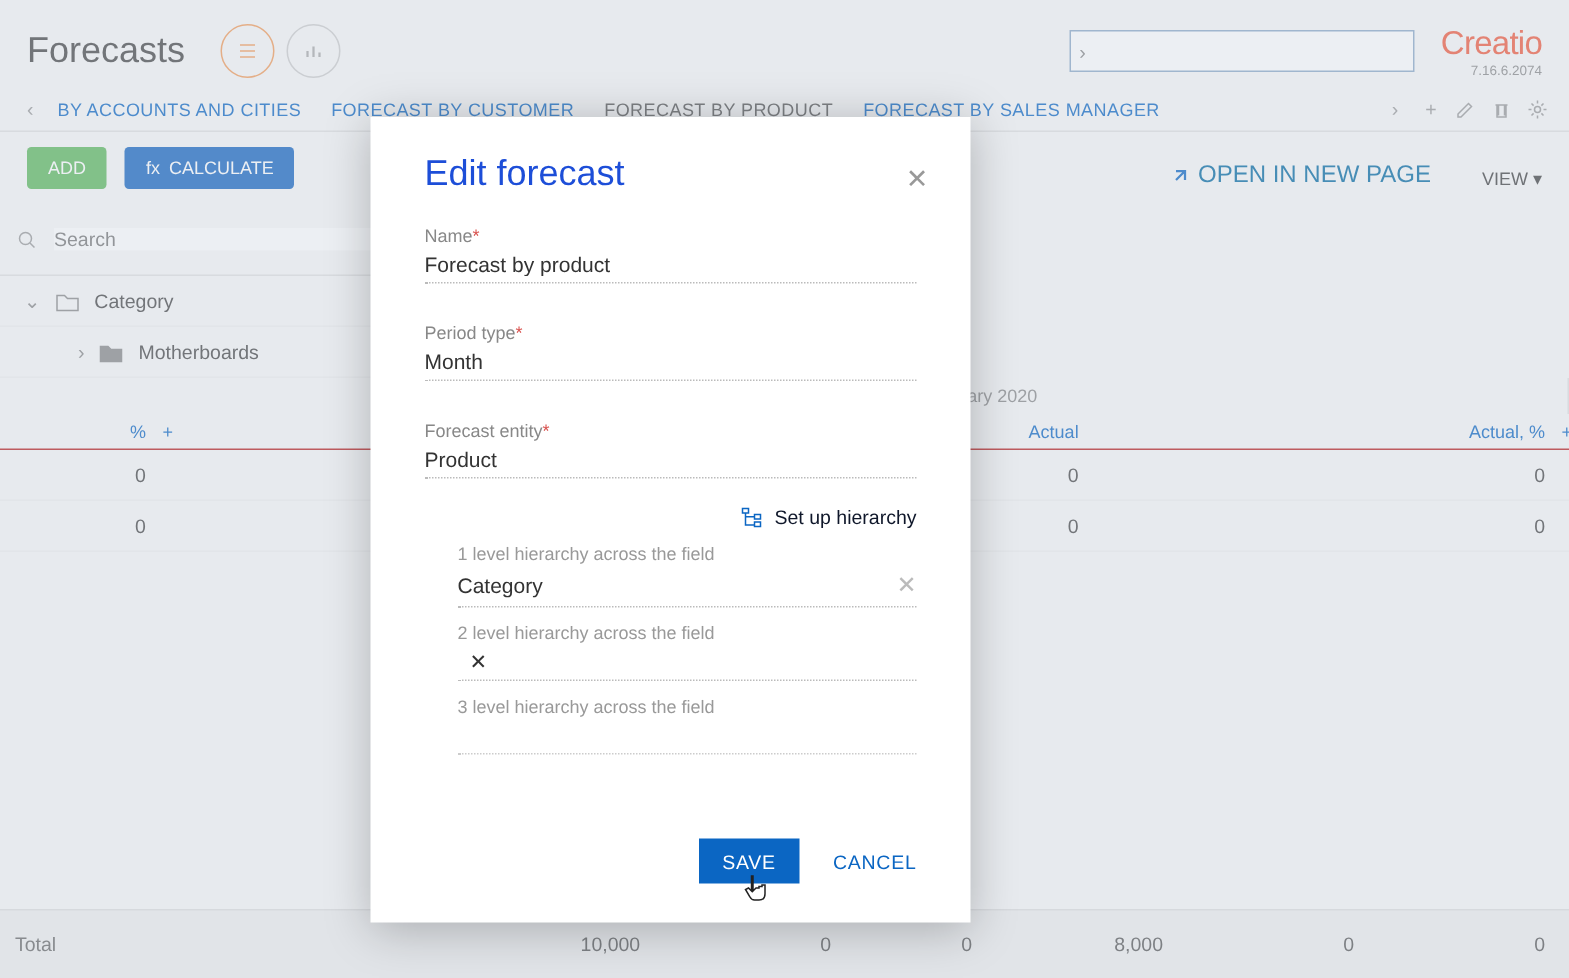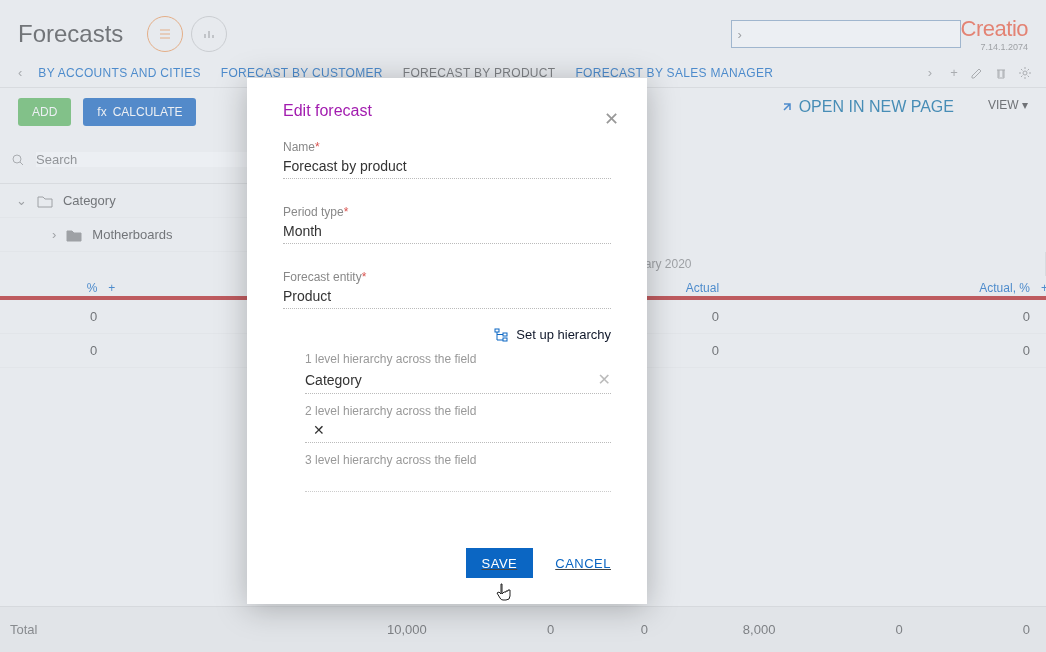--- a/index.html
+++ b/index.html
@@ -5,73 +5,73 @@
   * { box-sizing: border-box; margin: 0; padding: 0; font-family: -apple-system, "Segoe UI", Arial, sans-serif; }
   body { width: 1046px; height: 652px; background: #f7f7f7; position: relative; overflow: hidden; font-size: 13px; color: #444; }
 
   .header { display: flex; align-items: center; padding: 10px 18px 0 18px; height: 58px; }
   .page-title { font-size: 24px; font-weight: 300; color: #444; margin-right: 24px; }
   .icon-circle { width: 36px; height: 36px; border-radius: 50%; border: 1px solid #ccc; display: inline-flex; align-items: center; justify-content: center; margin-right: 8px; cursor: pointer; }
   .icon-circle.active { border-color: #f39c5a; }
   .spacer { flex: 1; }
   .search-bar { width: 230px; height: 28px; border: 1px solid #8aa8c7; background: #fff; display: flex; align-items: center; padding: 0 6px; }
   .search-bar input { border: none; outline: none; flex: 1; font-size: 12px; color: #888; }
-  .logo { text-align: right; }
+  .logo { margin-left: 18px; text-align: right; }
   .logo-text { font-size: 22px; font-weight: 400; color: #f25a3c; letter-spacing: -0.5px; }
   .logo-sub { font-size: 9px; color: #888; }
 
   .tabs { display: flex; align-items: center; padding: 0 12px; height: 30px; border-bottom: 1px solid #e0e0e0; }
   .tab { padding: 0 10px; font-size: 12px; color: #0b66c3; cursor: pointer; letter-spacing: 0.3px; white-space: nowrap; }
   .tab.active { color: #555; }
   .tab-actions { display: flex; align-items: center; gap: 8px; margin-left: auto; }
   .tab-action { color: #999; cursor: pointer; width: 16px; text-align: center; }
 
-  .toolbar { display: flex; align-items: flex-start; padding: 10px 18px; gap: 12px; }
+  .toolbar { display: flex; align-items: flex-end; padding: 10px 18px; gap: 12px; }
   .btn { height: 28px; padding: 0 14px; border: none; border-radius: 3px; font-size: 12px; cursor: pointer; display: inline-flex; align-items: center; gap: 6px; }
   .btn-green { background: #5cb85c; color: #fff; }
   .btn-blue { background: #1565c0; color: #fff; }
   .open-link { color: #0369a1; font-size: 16px; cursor: pointer; display: inline-flex; align-items: center; gap: 6px; }
   .view-link { color: #404040; font-size: 12px; cursor: pointer; margin-left: 22px; }
 
   .grid-area { display: flex; height: 460px; flex-direction: column; }
   .tree-col { width: 360px; border-right: 1px solid #e0e0e0; }
   .tree-search { display: flex; align-items: center; gap: 10px; padding: 6px 10px; border-bottom: 1px solid #e0e0e0; height: 48px; }
   .tree-search input { border: none; outline: none; font-size: 13px; color: #555; flex: 1; }
   .tree-row { display: flex; align-items: center; height: 34px; padding-left: 16px; gap: 10px; border-bottom: 1px solid #f0f0f0; }
   .tree-row.child { padding-left: 52px; }
 
   .data-col { flex: 1; overflow: hidden; }
   .month-header { display: flex; height: 24px; }
   .month-cell { flex: 1; text-align: center; font-size: 12px; color: #888; border-right: 1px solid #e0e0e0; line-height: 24px; }
-  .col-header { display: flex; height: 24px; border-bottom: 4px solid #b91c1c; }
+  .col-header { display: flex; height: 24px; border-bottom: 1px solid #b91c1c; }
   .hcell { flex: 1; text-align: right; padding-right: 16px; font-size: 12px; color: #0b66c3; line-height: 24px; position: relative; }
   .plus { color: #0b66c3; position: absolute; right: -2px; top: 0; }
   .data-row { display: flex; height: 34px; border-bottom: 1px solid #f0f0f0; }
   .dcell { flex: 1; text-align: right; padding-right: 16px; font-size: 13px; color: #444; line-height: 34px; }
 
   .total-row { position: absolute; bottom: 0; left: 0; right: 0; height: 46px; background: #eeeeee; display: flex; align-items: center; border-top: 1px solid #ddd; }
   .total-label { width: 360px; padding-left: 10px; color: #666; }
   .total-cells { flex: 1; display: flex; }
   .tcell { flex: 1; text-align: right; padding-right: 16px; color: #555; }
 
   
   .overlay { position: absolute; inset: 0; background: rgba(200,210,220,0.35); }
   .modal { position: absolute; left: 247px; top: 78px; width: 400px; background: #fff; box-shadow: 0 4px 30px rgba(0,0,0,0.25); padding: 24px 36px 26px 36px; }
-  .modal-title { font-size: 16px; font-weight: 300; color: #a21caf; margin-bottom: 14px; }
+  .modal-title { font-size: 24px; font-weight: 300; color: #1d4ed8; margin-bottom: 14px; }
   .close-x { position: absolute; right: 28px; top: 30px; color: #999; cursor: pointer; font-size: 18px; }
   .field-label { font-size: 12px; color: #888; margin-top: 20px; }
   .req { color: #d9534f; }
   .field-input { width: 100%; border: none; border-bottom: 1px dotted #bbb; font-size: 14px; color: #333; padding: 4px 0; margin-bottom: 6px; outline: none; }
   .hierarchy-link { display: flex; align-items: center; gap: 8px; color: #0f172a; font-size: 13px; margin: 12px 0 6px -2px; cursor: pointer; justify-content: flex-end; }
   .hier-block { padding-left: 22px; }
   .hier-label { font-size: 12px; color: #999; margin-top: 10px; }
   .hier-value { display: flex; align-items: center; border-bottom: 1px dotted #bbb; padding: 4px 0; }
   .hier-value span:first-child { flex: 1; font-size: 14px; color: #333; }
   .hier-remove { color: #bbb; cursor: pointer; font-size: 16px; padding-left: 8px; }
-  .modal-footer { display: flex; justify-content: flex-end; gap: 22px; margin-top: 56px; align-items: center; text-decoration: underline; }
+  .modal-footer { display: flex; justify-content: flex-end; gap: 22px; margin-top: 56px; align-items: center; }
   .btn-save { background: #0b66c3; color: #fff; height: 30px; padding: 0 16px; border: none; font-size: 13px; cursor: pointer; letter-spacing: 0.5px; }
   .btn-cancel { color: #0b66c3; font-size: 13px; cursor: pointer; letter-spacing: 0.5px; }
   .cursor-icon { position: absolute; left: 496px; top: 582px; pointer-events: none; }
 
   svg { display: block; }
 </style>
 </head>
 <body>
 
 <div class="header">
@@ -93,21 +93,21 @@
           <line x1="12" y1="12" x2="12" y2="9"></line>
         </g>
       </svg>
   </div>
   <div class="spacer"></div>
   <div class="search-bar">
     <span style="color:#888;">›</span>
   </div>
   <div class="logo">
     <div class="logo-text">Creatio</div>
-    <div class="logo-sub">7.14.1.2074</div>
+    <div class="logo-sub">7.16.6.2074</div>
   </div>
 </div>
 
 <div class="tabs">
   <span style="color:#999; padding:0 6px;">‹</span>
   <span class="tab">BY ACCOUNTS AND CITIES</span>
   <span class="tab">FORECAST BY CUSTOMER</span>
   <span class="tab active">FORECAST BY PRODUCT</span>
   <span class="tab">FORECAST BY SALES MANAGER</span>
   <div class="tab-actions">

